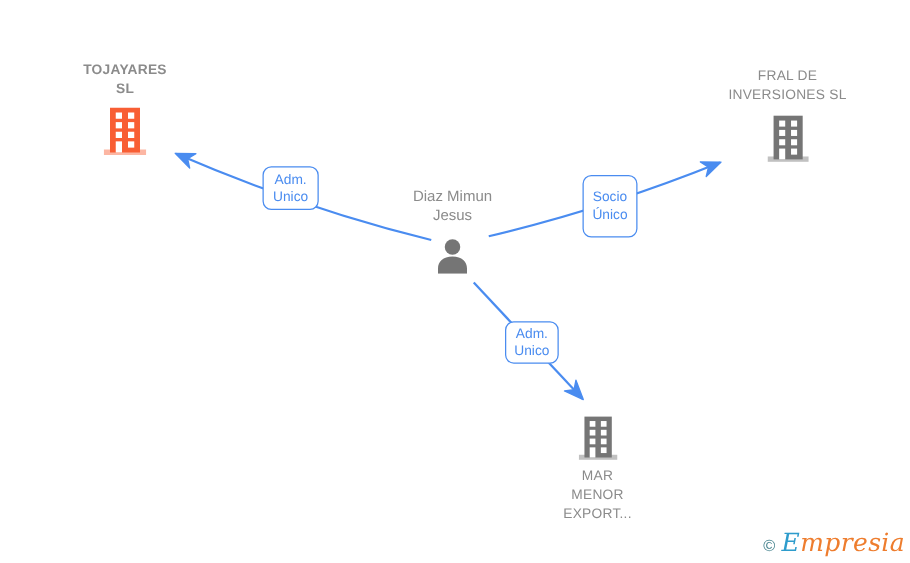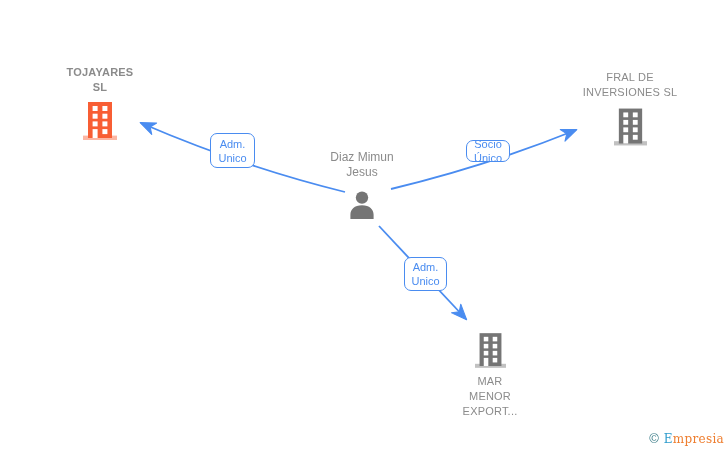--- a/index.html
+++ b/index.html
@@ -18,21 +18,21 @@
     width:728px;height:450px;
     background:#ffffff;
     font-family:"Liberation Sans", sans-serif;
     overflow:hidden;
   }
   .edges-svg{position:absolute;left:0;top:0;z-index:1;}
   .edge-path{fill:none;stroke:var(--accent-blue);stroke-width:1.8;}
   .node{position:absolute;z-index:2;display:flex;flex-direction:column;align-items:center;text-align:center;}
   .company-name{
     font-size:11px;line-height:15px;color:var(--text-gray);
-    letter-spacing:.2px;width:100%;margin-top:16px;
+    letter-spacing:.2px;width:100%;
   }
   .company-name.bold{font-weight:bold;}
   .person-name{font-size:12px;line-height:15px;color:var(--text-gray);width:100%;}
   .icon-building,.icon-person{display:block;}
   .b-fill-orange{fill:var(--org-orange);}
   .b-fill-gray{fill:var(--node-gray);}
   .b-base{opacity:.45;}
   .edge-label{
     position:absolute;z-index:3;
     display:flex;align-items:center;justify-content:center;
@@ -44,21 +44,21 @@
     font-size:11px;line-height:14px;
     padding:2px;
   }
   .logo{
     position:absolute;right:4px;bottom:4px;z-index:4;
     display:flex;align-items:baseline;gap:5px;
     font-family:"DejaVu Serif", serif;
     text-decoration:none;
   }
   .logo .copy{font-size:13px;color:var(--logo-teal);font-family:"Liberation Sans",sans-serif;}
-  .logo .brand{font-size:12px;letter-spacing:.3px;}
+  .logo .brand{font-style:italic;font-size:20px;letter-spacing:.3px;}
   .logo .brand .first{color:var(--logo-blue);}
   .logo .brand .rest{color:var(--logo-orange);}
 </style>
 </head>
 <body>
 
 <div id="canvas">
 
   <svg class="edges-svg" width="728" height="450" viewBox="0 0 728 450">
     <defs>
@@ -110,40 +110,40 @@
         <rect x="9.6" y="11.7" width="5" height="5"></rect> 
           <rect x="19.4" y="11.7" width="5" height="5"></rect>
         <rect x="9.6" y="19.4" width="5" height="5"></rect> 
           <rect x="19.4" y="19.4" width="5" height="5"></rect>
         <rect x="9.6" y="27.1" width="5" height="8.9"></rect> 
           <rect x="19.4" y="27.1" width="5" height="5"></rect>
       </g>
     </svg>
   </div>
 
-  <div class="node" style="left:462px;top:333px;width:56px;align-items:center;">
+  <div class="node" style="left:450px;top:333px;width:56px;align-items:center;">
     <svg class="icon-building" width="31" height="35" viewBox="0 0 34 38">
       <rect class="b-fill-gray b-base" x="0" y="33.6" width="34" height="4.4"></rect>
       <rect class="b-fill-gray" x="5" y="0" width="24" height="36"></rect>
       <g fill="#ffffff">
         <rect x="9.6" y="4" width="5" height="5"></rect>   
           <rect x="19.4" y="4" width="5" height="5"></rect>
         <rect x="9.6" y="11.7" width="5" height="5"></rect> 
           <rect x="19.4" y="11.7" width="5" height="5"></rect>
         <rect x="9.6" y="19.4" width="5" height="5"></rect> 
           <rect x="19.4" y="19.4" width="5" height="5"></rect>
         <rect x="9.6" y="27.1" width="5" height="8.9"></rect> 
           <rect x="19.4" y="27.1" width="5" height="5"></rect>
       </g>
     </svg>
     <div class="company-name" style="margin-top:6px;">MAR MENOR EXPORT...</div>
   </div>
 
   <div class="edge-label" style="left:210px;top:133px;width:45px;height:35px;">Adm. Unico</div>
-  <div class="edge-label" style="left:466px;top:140px;width:44px;height:22px;">Socio Único</div>
+  <div class="edge-label" style="left:466px;top:140px;width:44px;height:50px;">Socio Único</div>
   <div class="edge-label" style="left:404px;top:257px;width:43px;height:34px;">Adm. Unico</div>
 
   <a class="logo" href="#">
     <span class="copy">©</span>
     <span class="brand"><span class="first">E</span><span class="rest">mpresia</span></span>
   </a>
 
 </div>
 
 </body></html>

